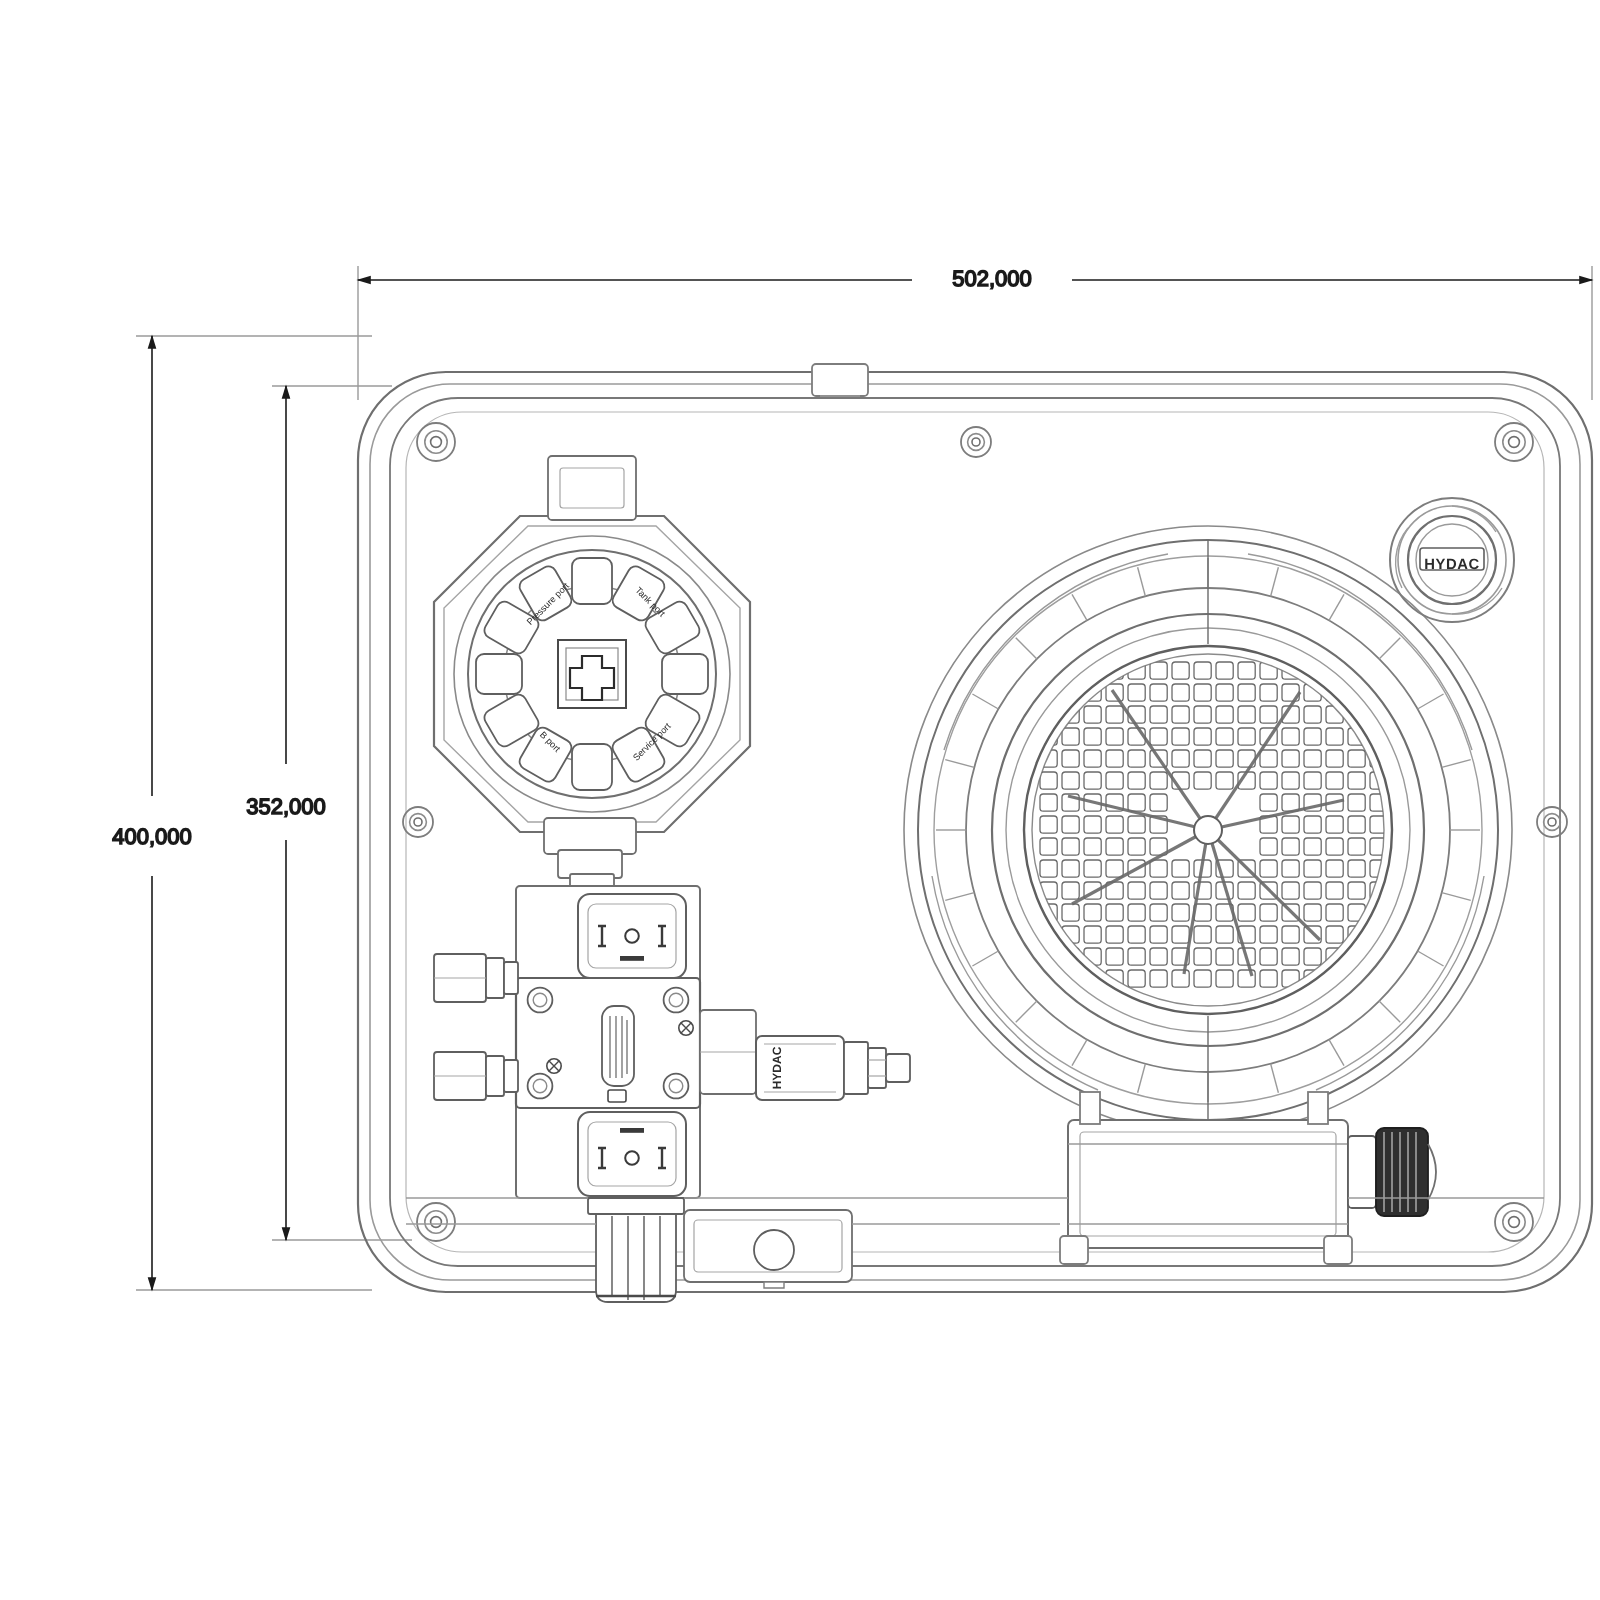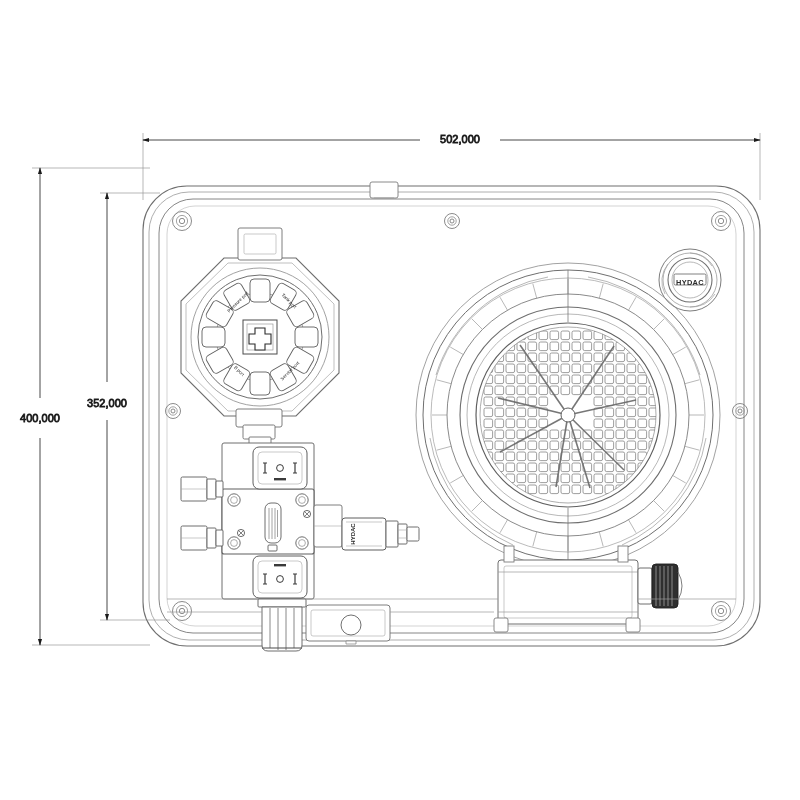--- a/index.html
+++ b/index.html
@@ -1,19 +1,19 @@
 <!DOCTYPE html>
 <html><head>
 <meta charset="utf-8">
 <title>Technical Drawing</title>
 <style>
   html,body{margin:0;padding:0;background:#ffffff;}
   body{width:800px;height:800px;overflow:hidden;
        font-family:"Liberation Sans",sans-serif;color:#1a1a1a;}
-  #stage{position:relative;width:668px;height:800px;background:#fff;}
+  #stage{position:relative;width:668px;height:800px;background:#fff;padding-left:36px;}
   #stage svg{display:block;}
   .dimtext{font-family:"Liberation Sans",sans-serif;font-size:11px;fill:#1a1a1a;}
   .porttext{font-family:"Liberation Sans",sans-serif;font-size:4.6px;fill:#2b2b2b;}
   .logotext{font-family:"Liberation Sans",sans-serif;font-weight:bold;fill:#2b2b2b;}
 </style>
 </head>
 <body>
 
 <div id="stage">
 <svg width="800" height="800" viewBox="0 0 800 800" xmlns="http://www.w3.org/2000/svg">

